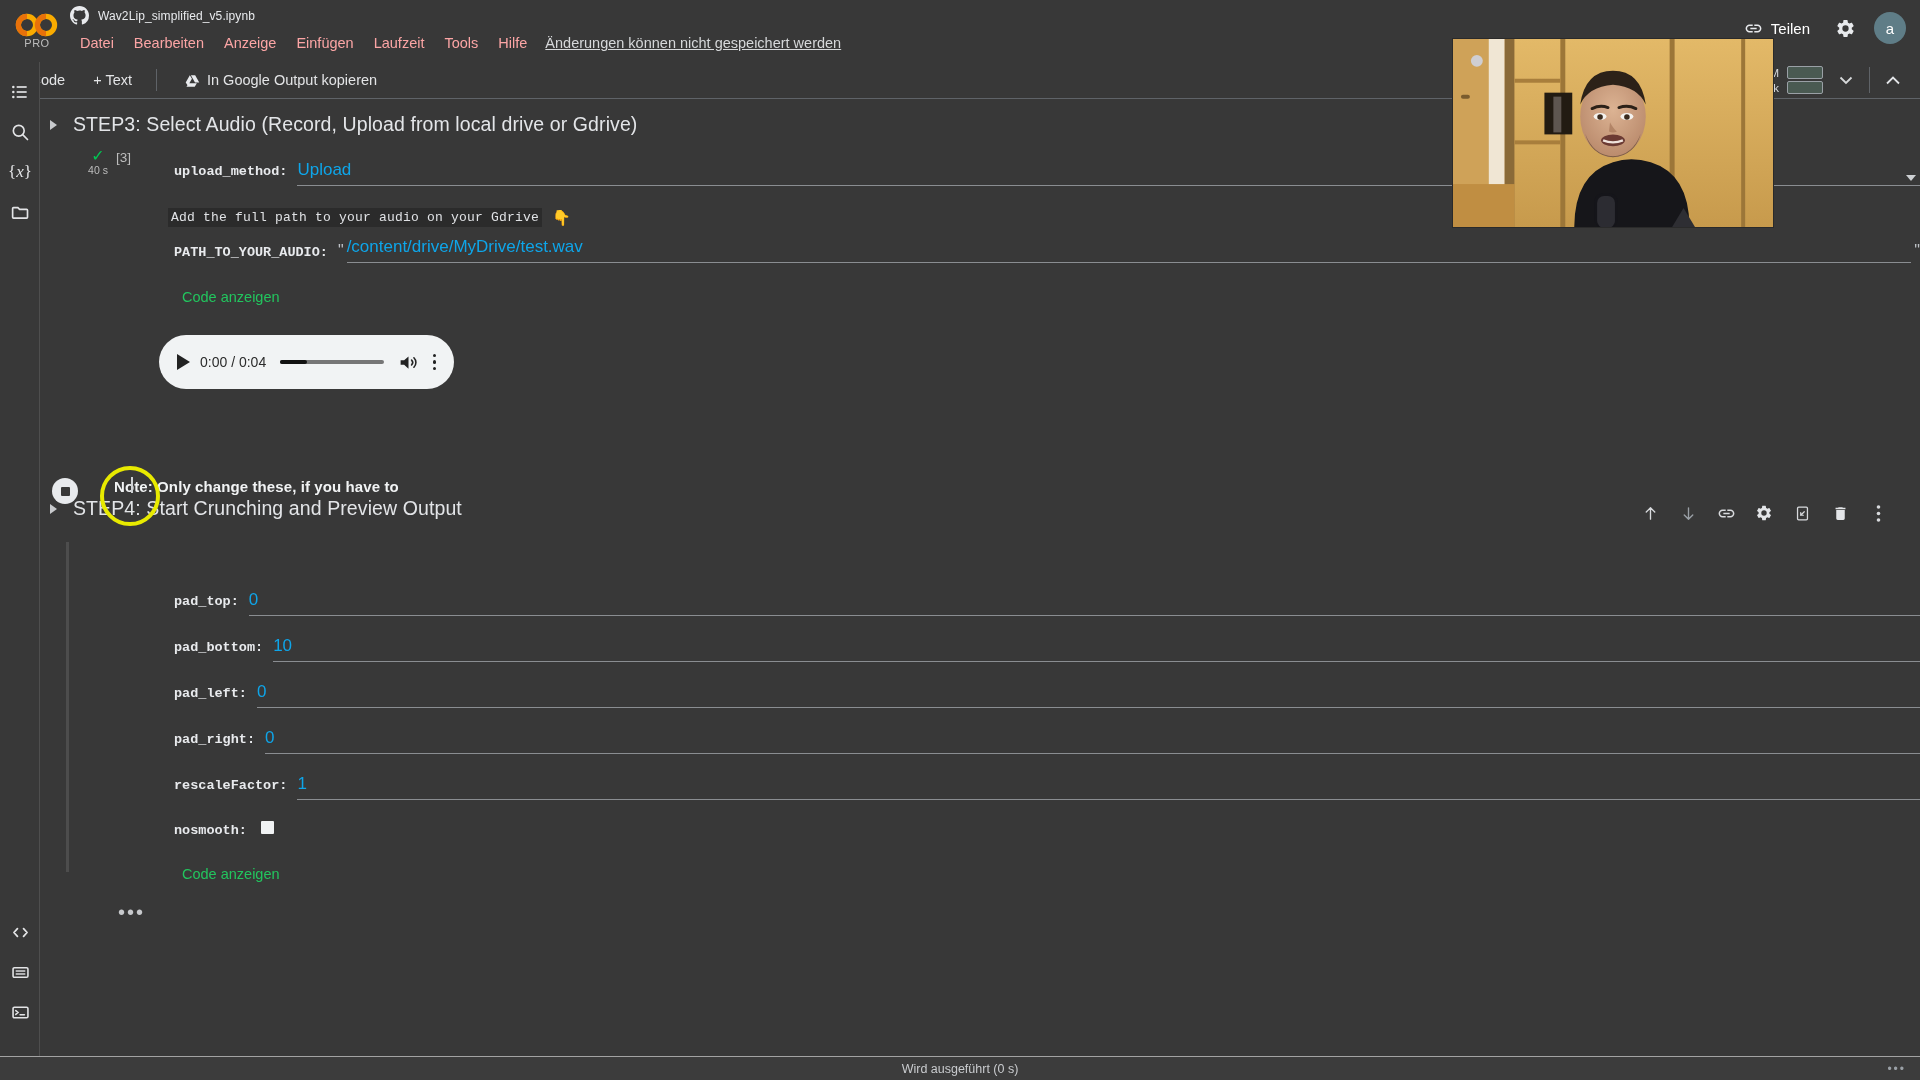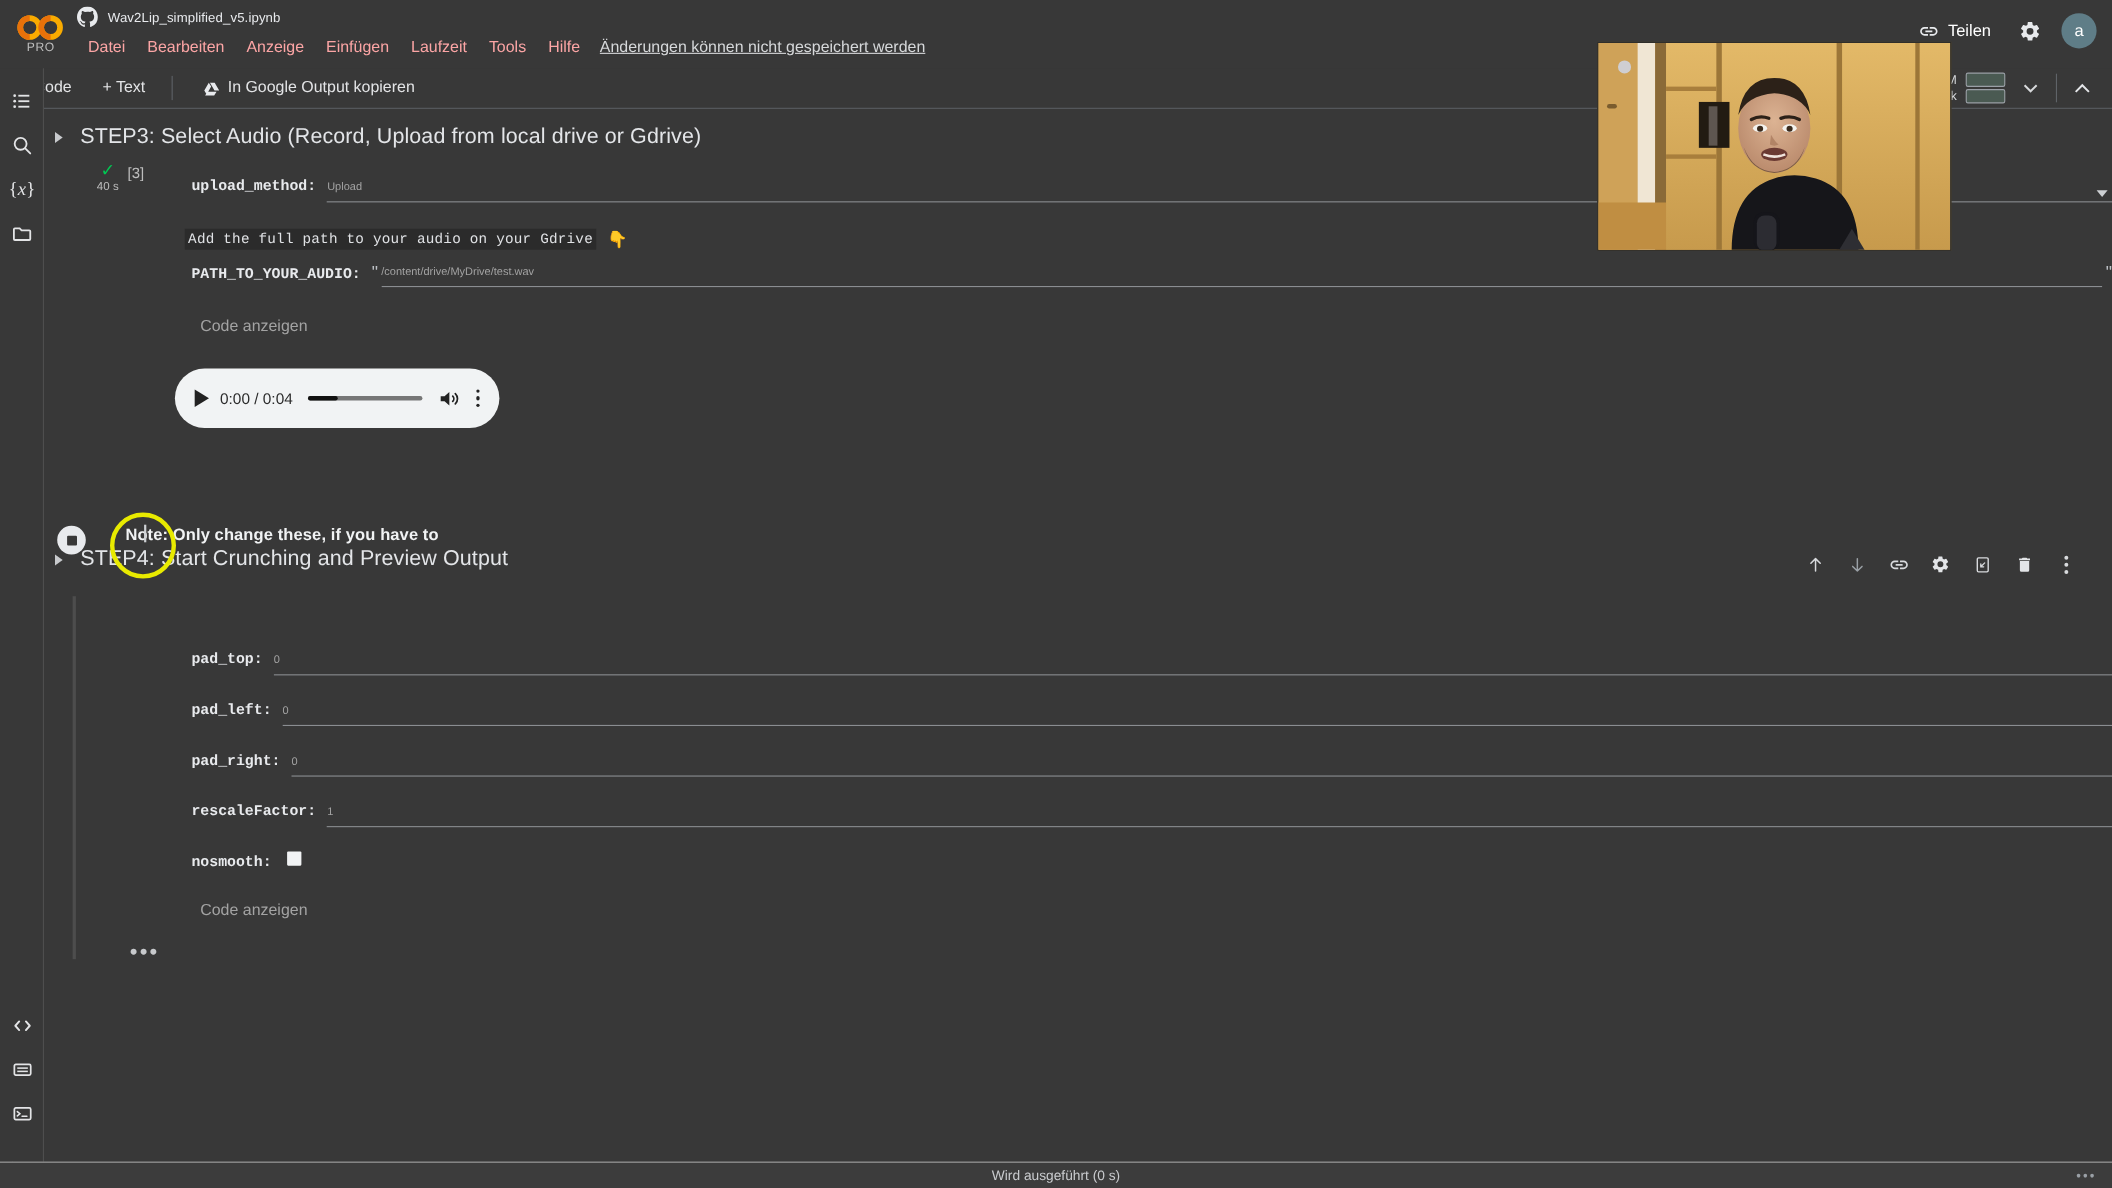--- a/index.html
+++ b/index.html
@@ -145,21 +145,21 @@
   }
   .form-label {
     font-family:"Liberation Mono", monospace; font-size:13.5px; color:#e8eaed;
     font-weight:bold; white-space:nowrap; flex:none;
   }
   .form-field {
     margin-left: 10px; flex: 1; position:relative;
     border-bottom:1px solid #8a8d91; padding-bottom: 5px; min-height: 22px;
   }
   .form-value {
-    font-size:10px; color:#a3a3a3; font-family:"Liberation Sans", sans-serif;text-align:right;
+    font-size:17px; color:#0ea5e9; font-family:"Liberation Sans", sans-serif;text-align:right;
   }
   .form-select-caret {
     position:absolute; right:4px; bottom:4px;
     width:0;height:0;border-left:5px solid transparent;border-right:5px solid transparent;
     border-top:6px solid #cdd0d3; cursor:pointer;
   }
   .string-field {
     display:flex; align-items:flex-end; margin-left:10px; flex:1;
   }
   .q-left { color:#bdc1c6; font-size:16px; margin-right:3px; padding-bottom:3px;}
@@ -170,21 +170,21 @@
 
   .comment-line { margin-left:114px; padding: 6px 0 2px 0; display:flex; align-items:center; gap:10px;}
   .comment-text {
     font-family:"Liberation Mono", monospace; font-size:13px; color:#e0e2e5;
     background:#2b2b2b; padding: 2px 3px; letter-spacing:.2px;
   }
   .hand-emoji { font-size:15px; }
 
   .show-code {
     margin-left:128px; padding: 10px 0 4px 0;
-    color:#a3a3a3; font-size:14.5px; cursor:pointer; display:inline-block;
+    color:#22c55e; font-size:14.5px; cursor:pointer; display:inline-block;
   }
 
   
   .audio-wrap { margin-left: 105px; margin-top: 26px; }
   .audio-player {
     width: 295px; height: 54px; background:#f1f3f4; border-radius:27px;
     display:flex; align-items:center; padding: 0 14px; gap: 10px;
   }
   .ap-play {
     width:0;height:0;border-left:13px solid #222;border-top:8px solid transparent;
@@ -553,20 +553,26 @@
     <div class="cell step4-cell">
       <div class="cell-strip" style="left:12px; top:6px; height:330px;"></div>
 
       <div style="height:42px;"></div>
 
       <div class="form-rows">
         <div class="form-row">
           <span class="form-label">pad_top:</span>
           <span class="form-field">
             <span class="form-value">0</span>
+          </span>
+        </div>
+        <div class="form-row">
+          <span class="form-label">pad_bottom:</span>
+          <span class="form-field">
+            <span class="form-value">10</span>
           </span>
         </div>
         <div class="form-row">
           <span class="form-label">pad_left:</span>
           <span class="form-field">
             <span class="form-value">0</span>
           </span>
         </div>
         <div class="form-row">
           <span class="form-label">pad_right:</span>

